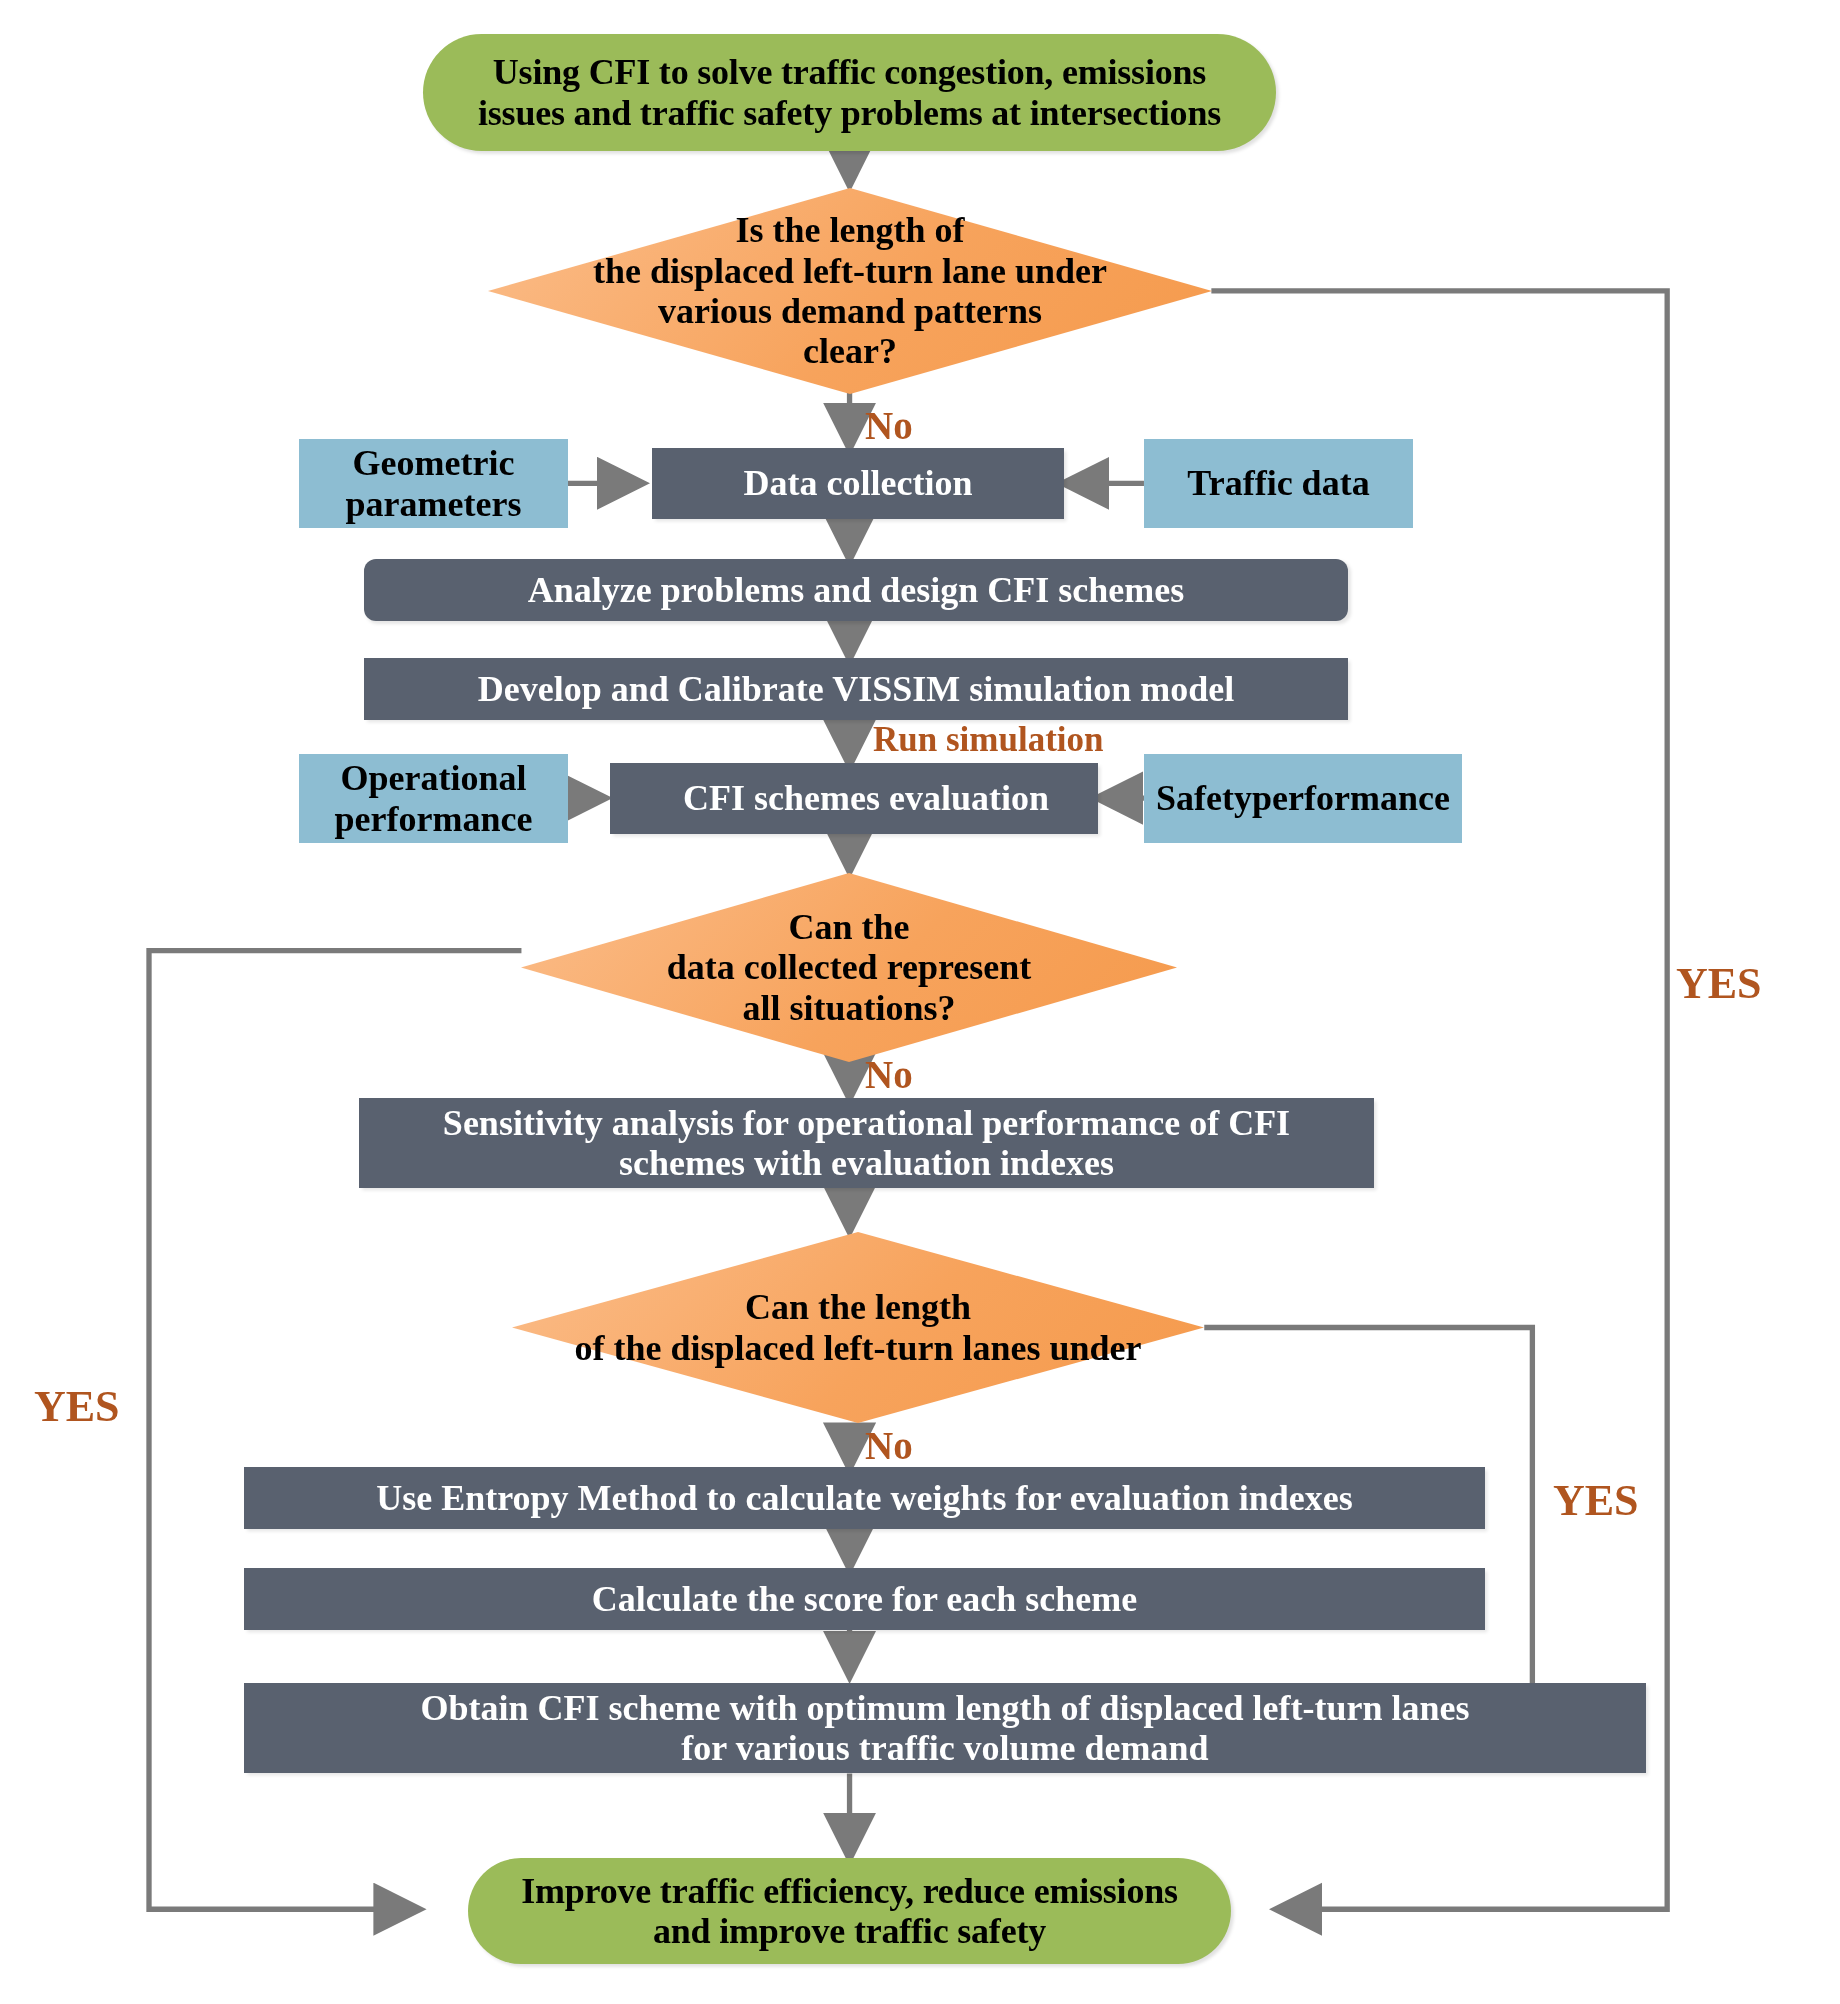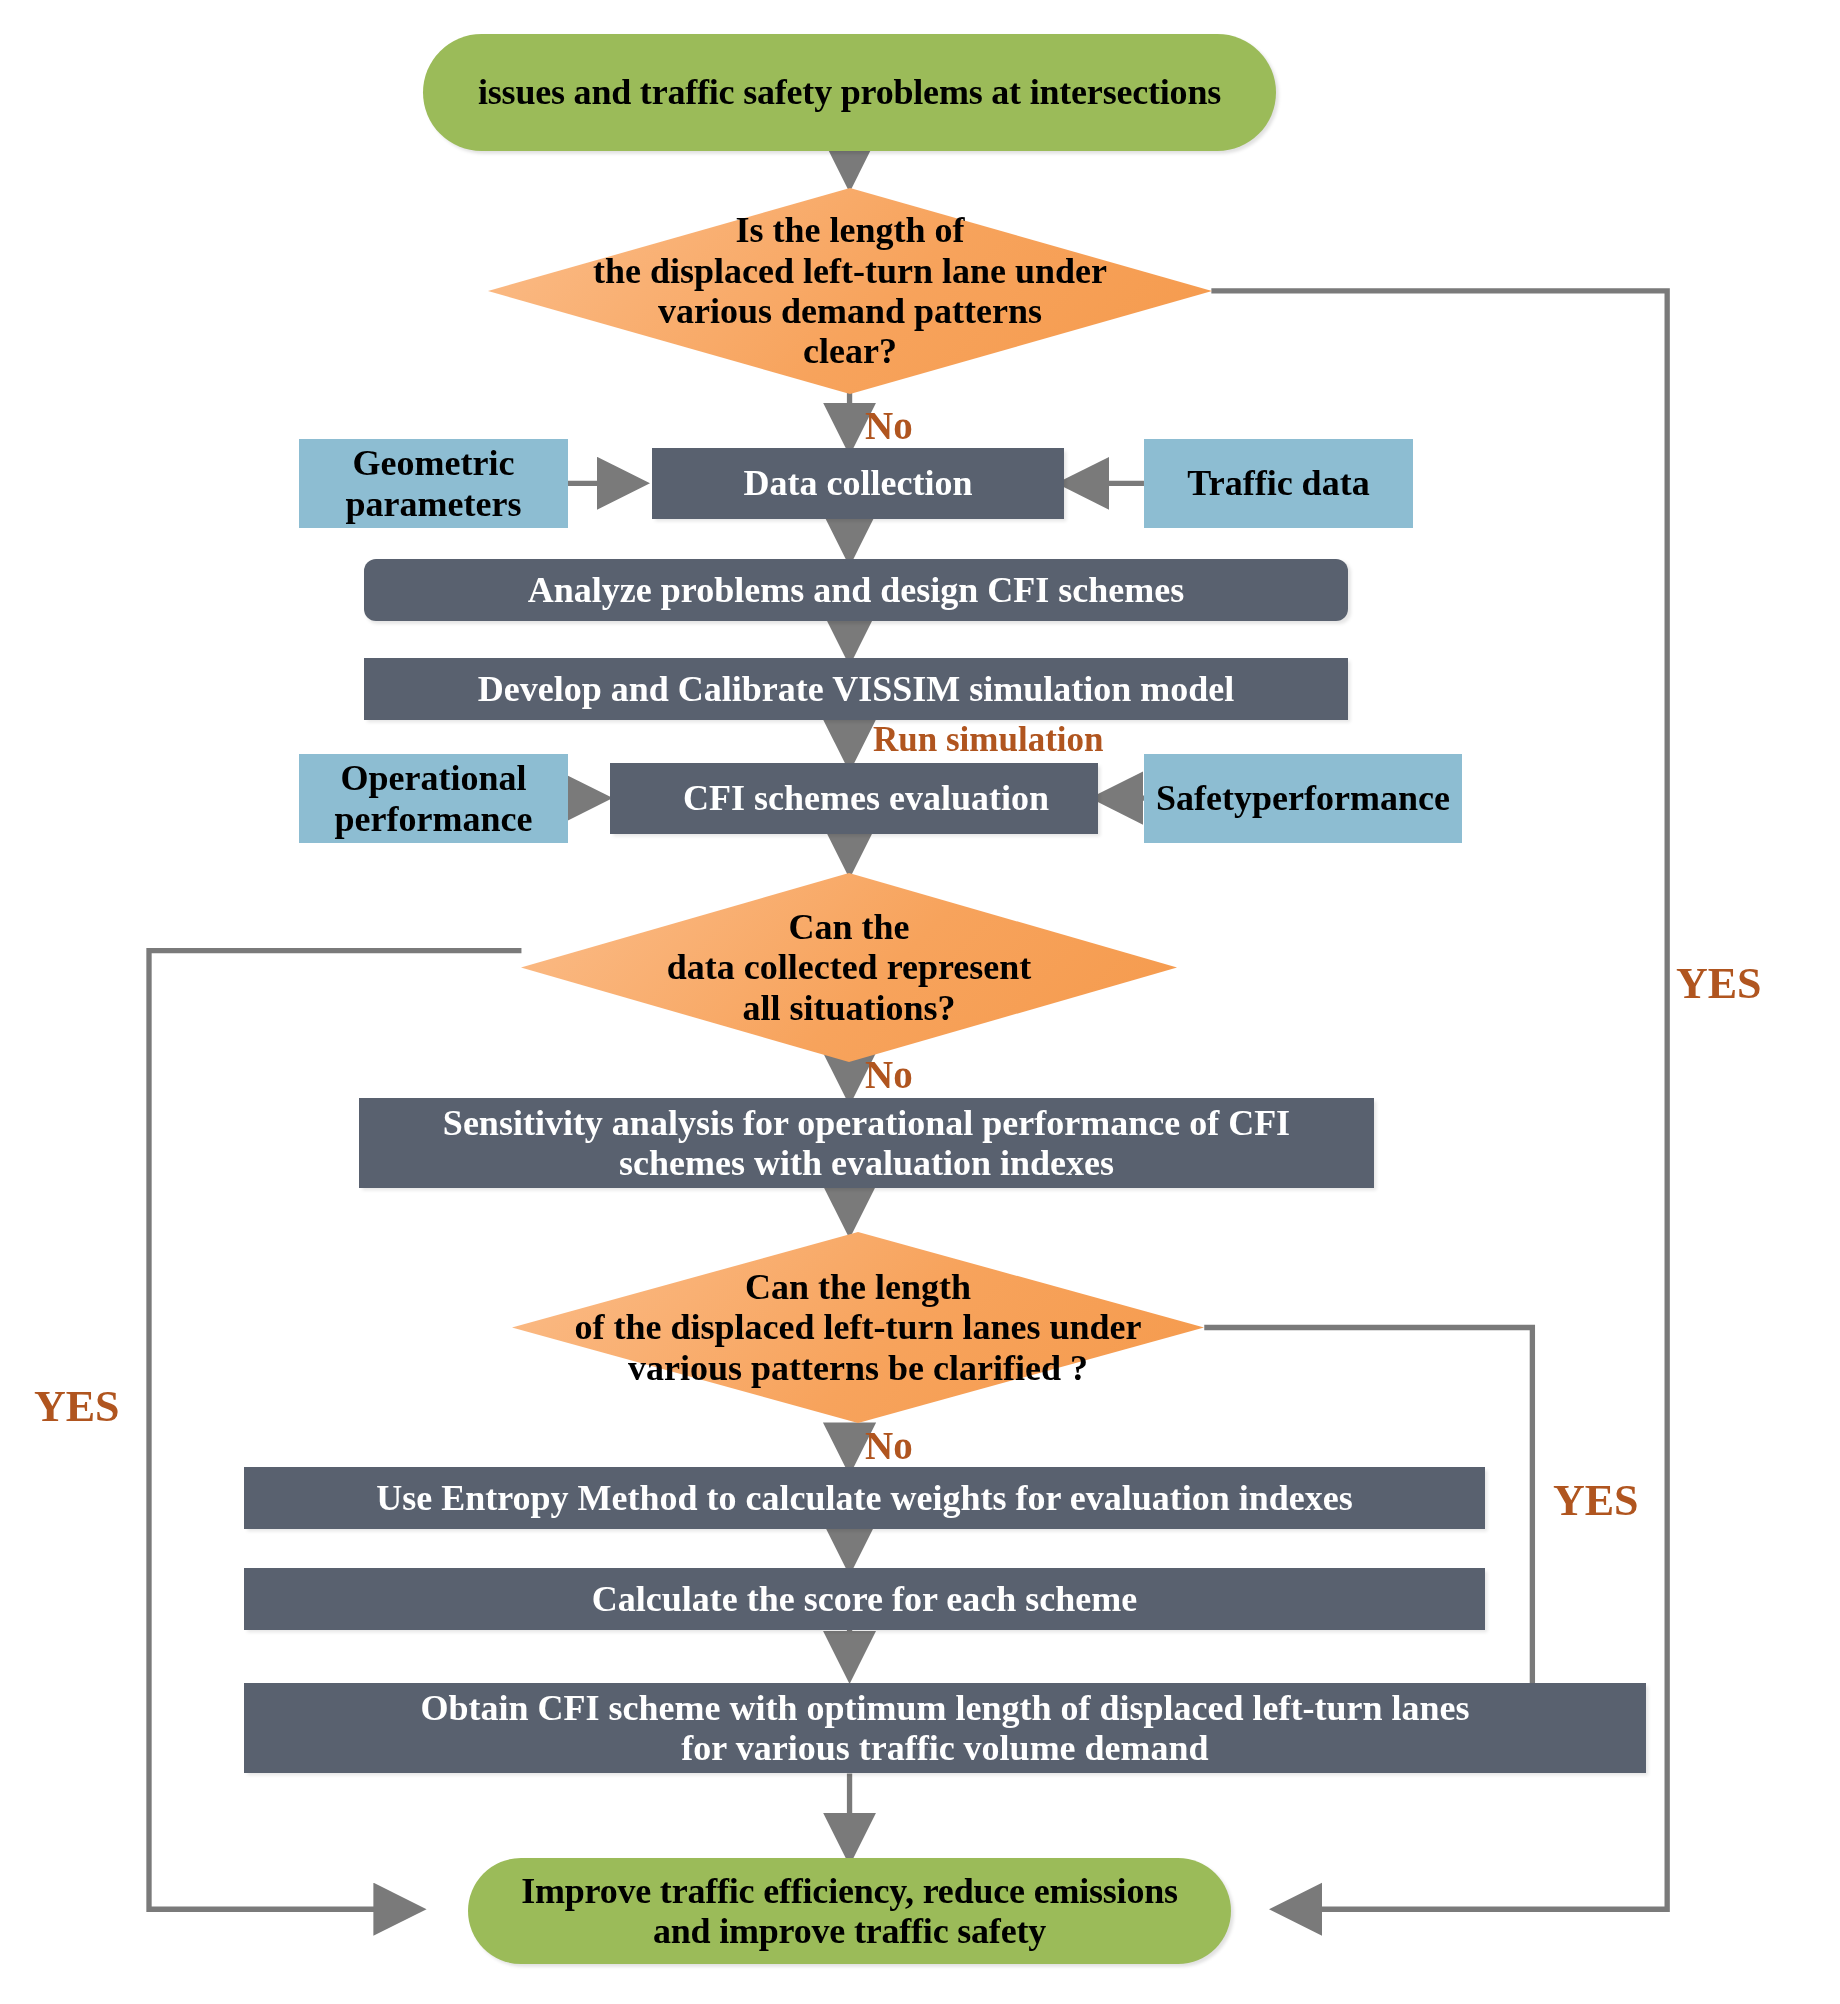--- a/index.html
+++ b/index.html
@@ -126,20 +126,21 @@
 
       <path d="M1366,328 L1880,328 L1880,2153 L1440,2153" marker-end="url(#arr)"></path>
 
       <path d="M588,1072 L168,1072 L168,2153 L472,2153" marker-end="url(#arr)"></path>
 
       <path d="M1358,1497 L1728,1497 L1728,1951 L1672,1951" marker-end="url(#arr)"></path>
     </g>
   </svg>
 
   <div class="node terminal" style="left:423px; top:34px; width:853px; height:117px; flex-direction:column;">
+    <span>Using CFI to solve traffic congestion, emissions</span>
     <span>issues and traffic safety problems at intersections</span>
   </div>
 
   <div class="node decision" style="left:488px; top:188px; width:724px; height:206px;">
     <div class="dshape"></div>
     <div class="dtext">
       <div>Is the length of</div>
       <div>the displaced left-turn lane under</div>
       <div>various demand patterns</div>
       <div>clear?</div>
@@ -199,21 +200,20 @@
   <div class="node process" style="left:359px; top:1098px; width:1015px; height:90px; flex-direction:column;">
     <span>Sensitivity analysis  for operational performance of CFI</span>
     <span>schemes  with evaluation indexes</span>
   </div>
 
   <div class="node decision" style="left:512px; top:1232px; width:692px; height:191px;">
     <div class="dshape"></div>
     <div class="dtext">
       <div>Can  the length</div>
       <div>of the displaced left-turn lanes under</div>
-      <div>various patterns  be clarified ?</div>
     </div>
   </div>
 
   <div class="edge-label" style="left:865px; top:1423px;">No</div>
 
   <div class="node process" style="left:244px; top:1467px; width:1241px; height:62px;">
     <span>Use Entropy Method to calculate weights for evaluation indexes</span>
   </div>
 
   <div class="node process" style="left:244px; top:1568px; width:1241px; height:62px;">

